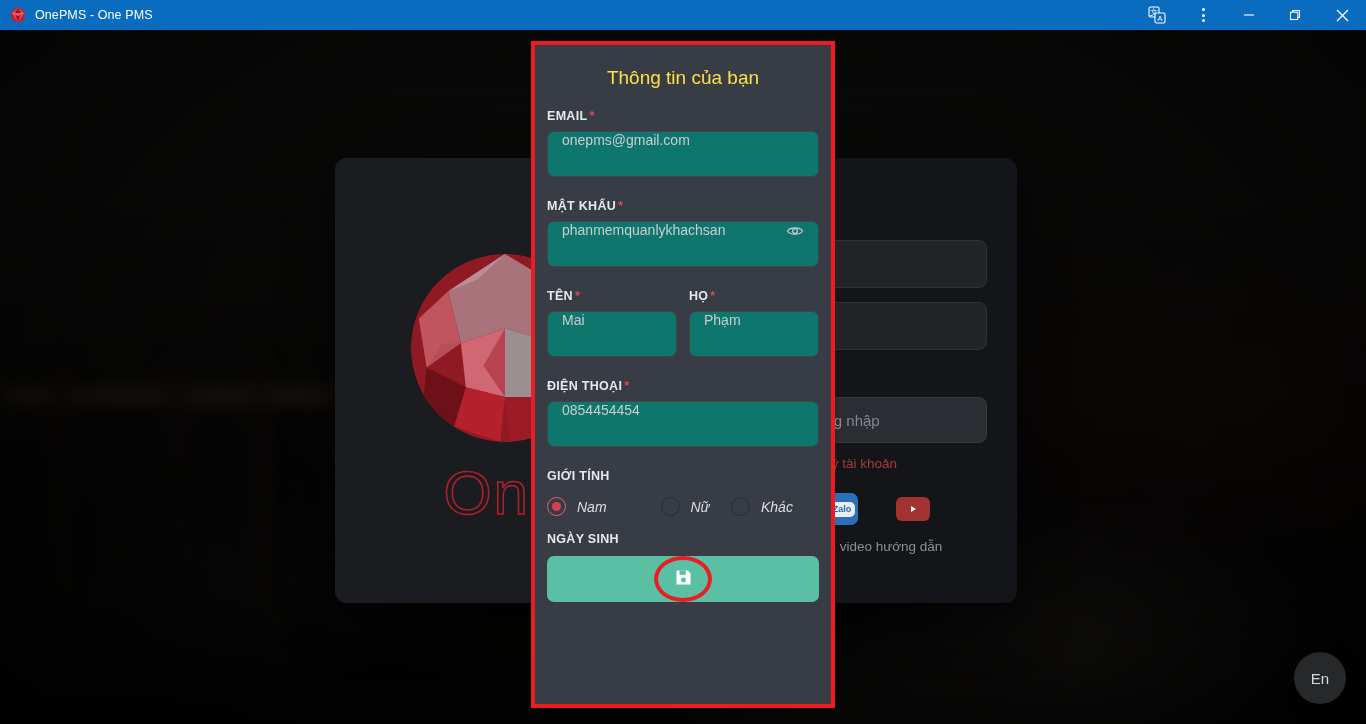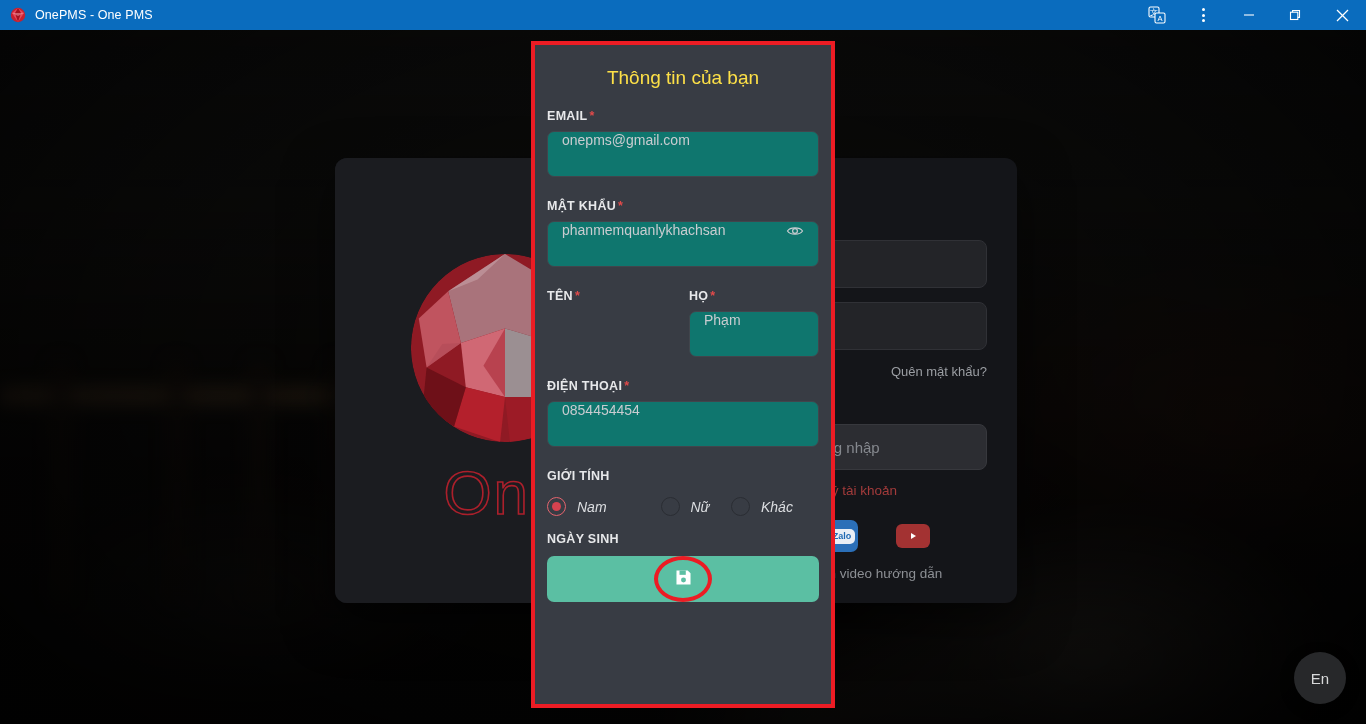--- a/index.html
+++ b/index.html
@@ -330,21 +330,20 @@
     <div class="login-title">Đăng nhập</div>
 
     <div class="login-input">
       <span>Tên đăng nhập</span>
     </div>
 
     <div class="login-input">
       <span>Mật khẩu</span>
     </div>
 
-    <div class="login-forgot">Quên mật khẩu?</div>
 
     <div class="login-remember">
       <span class="cb"></span>
       <span>Ghi nhớ đăng nhập</span>
     </div>
 
     <div class="login-btn">Đăng nhập</div>
     <div class="login-register">Đăng ký tài khoản</div>
 
     <div class="socials">
@@ -394,20 +393,23 @@
     </span>
   </div>
 
   <div class="gap"></div>
 
   <div class="row2">
     <div>
       <div class="field-label">
         <span>TÊN</span><span class="req">*</span>
       </div>
+      <div class="input">
+        <span class="val">Mai</span>
+      </div>
     </div>
     <div>
       <div class="field-label">
         <span>HỌ</span><span class="req">*</span>
       </div>
       <div class="input">
         <span class="val">Phạm</span>
       </div>
     </div>
   </div>

